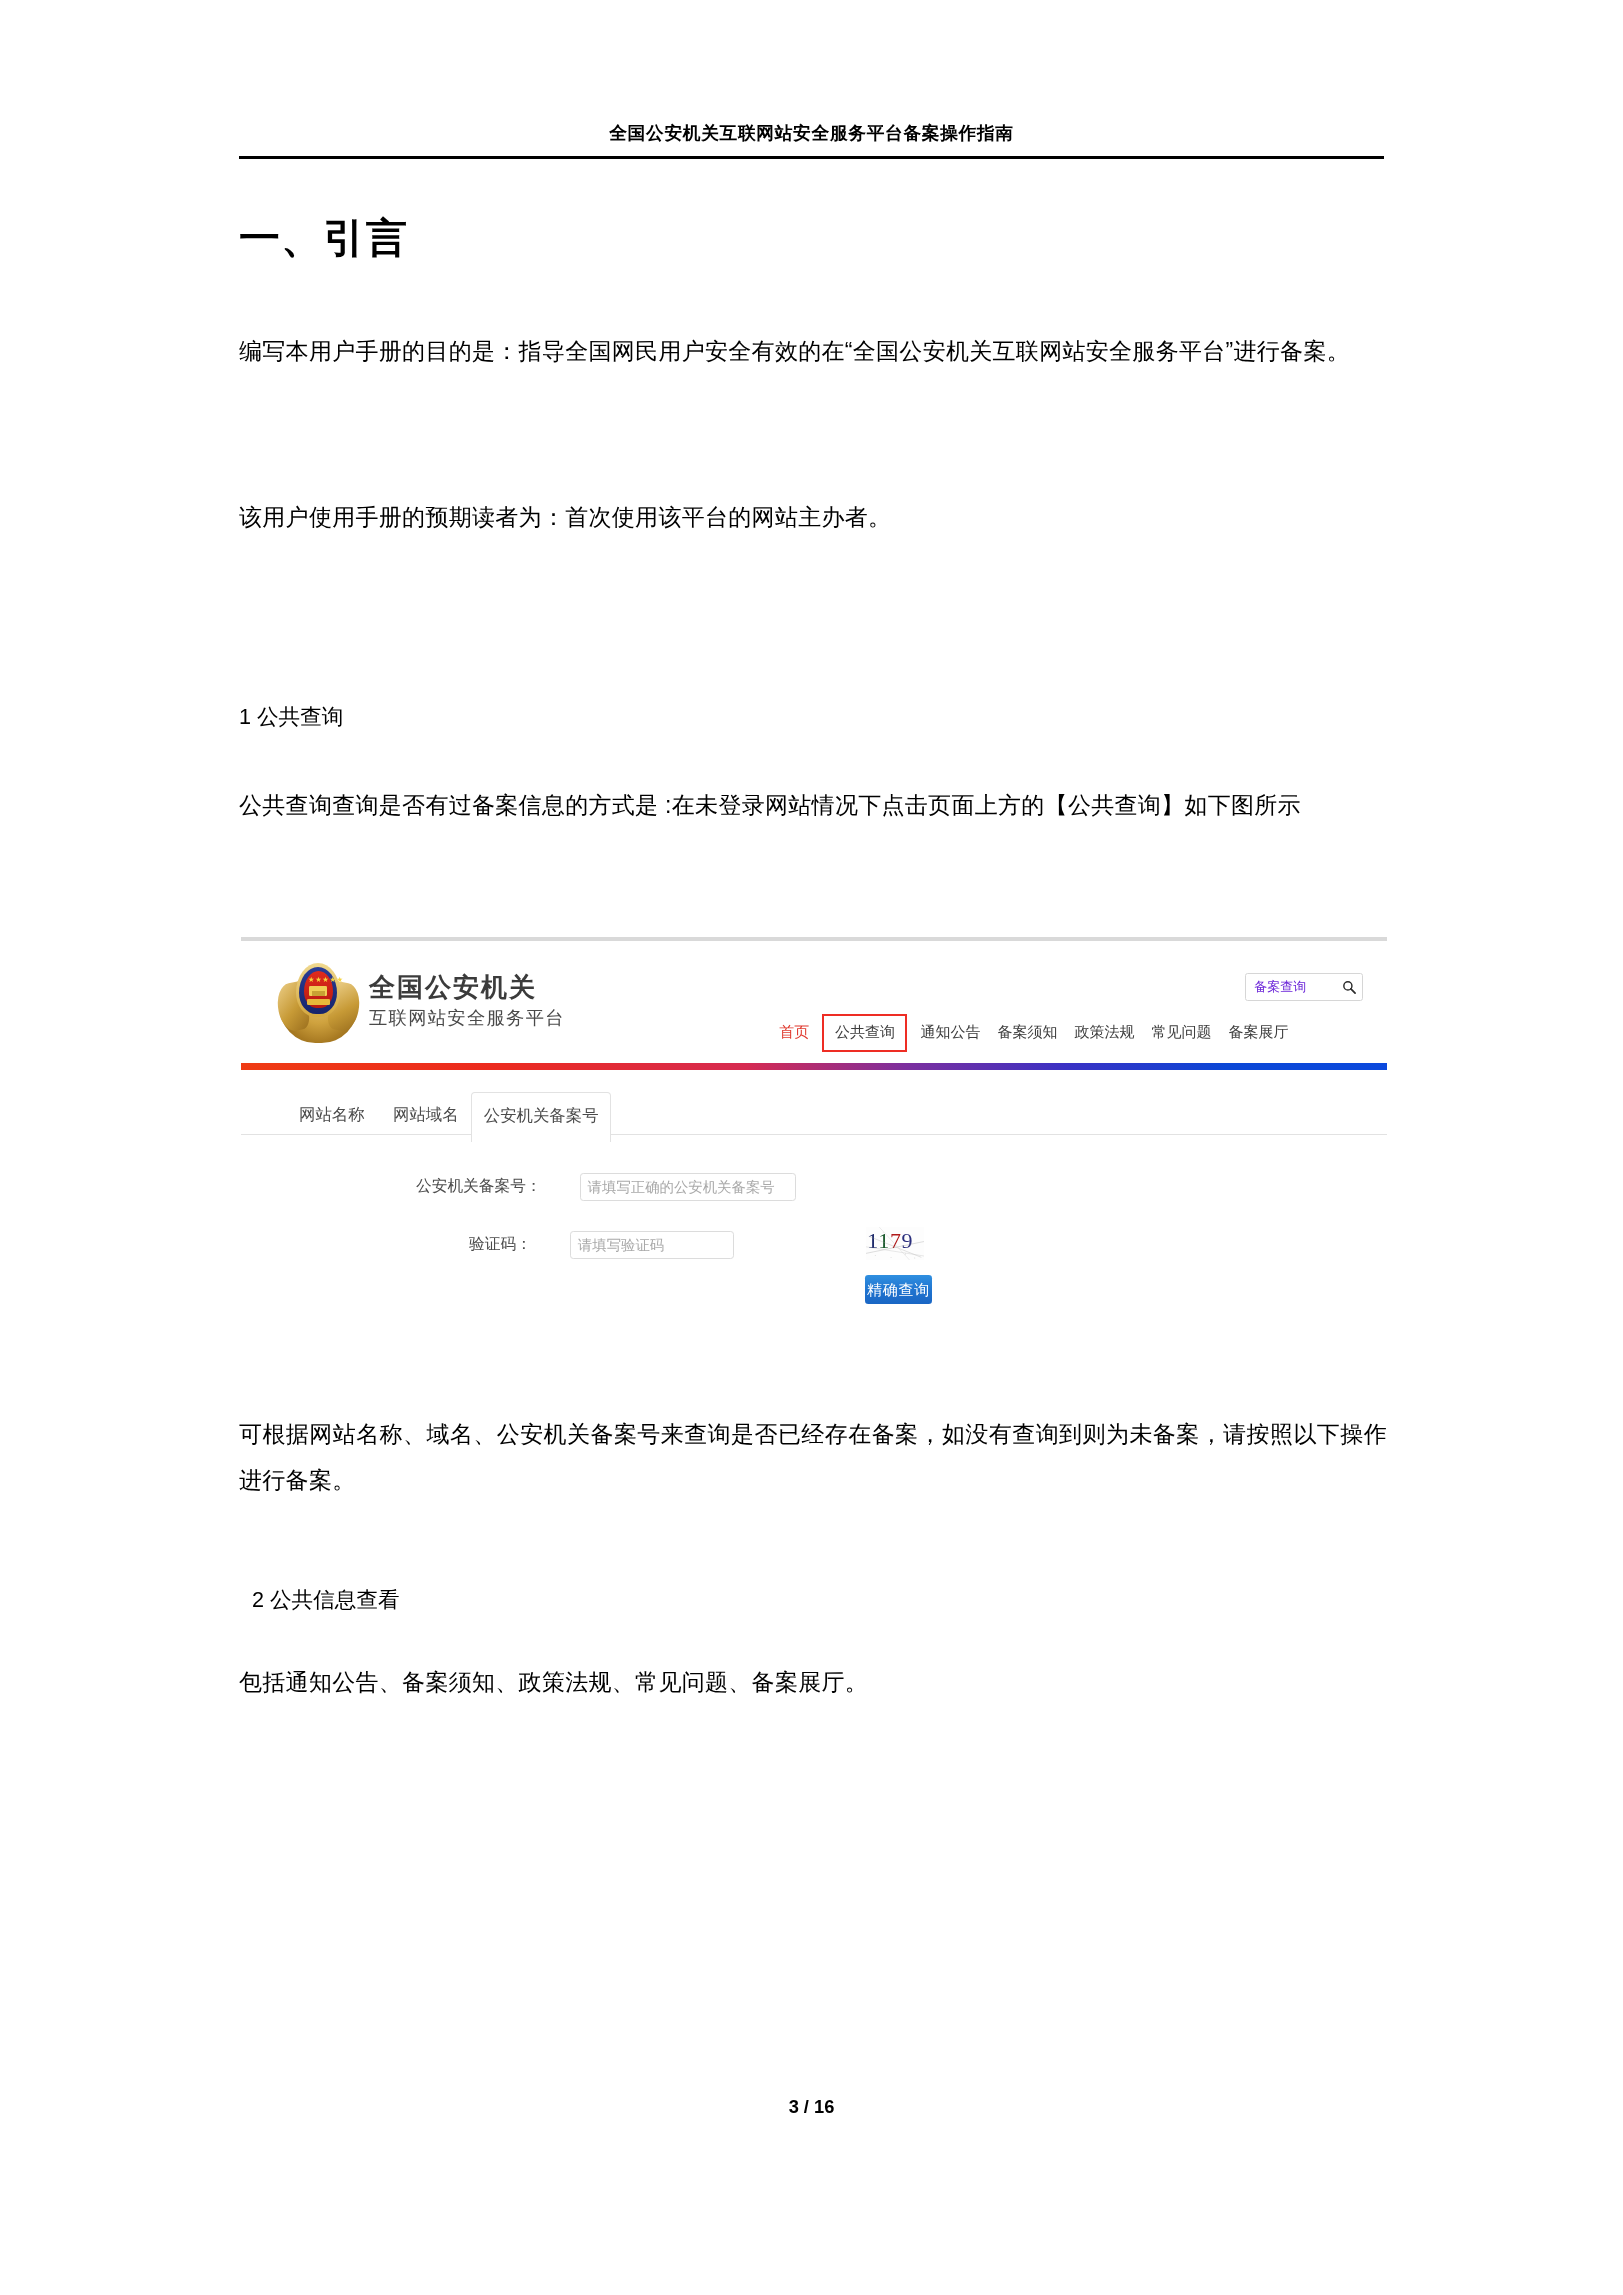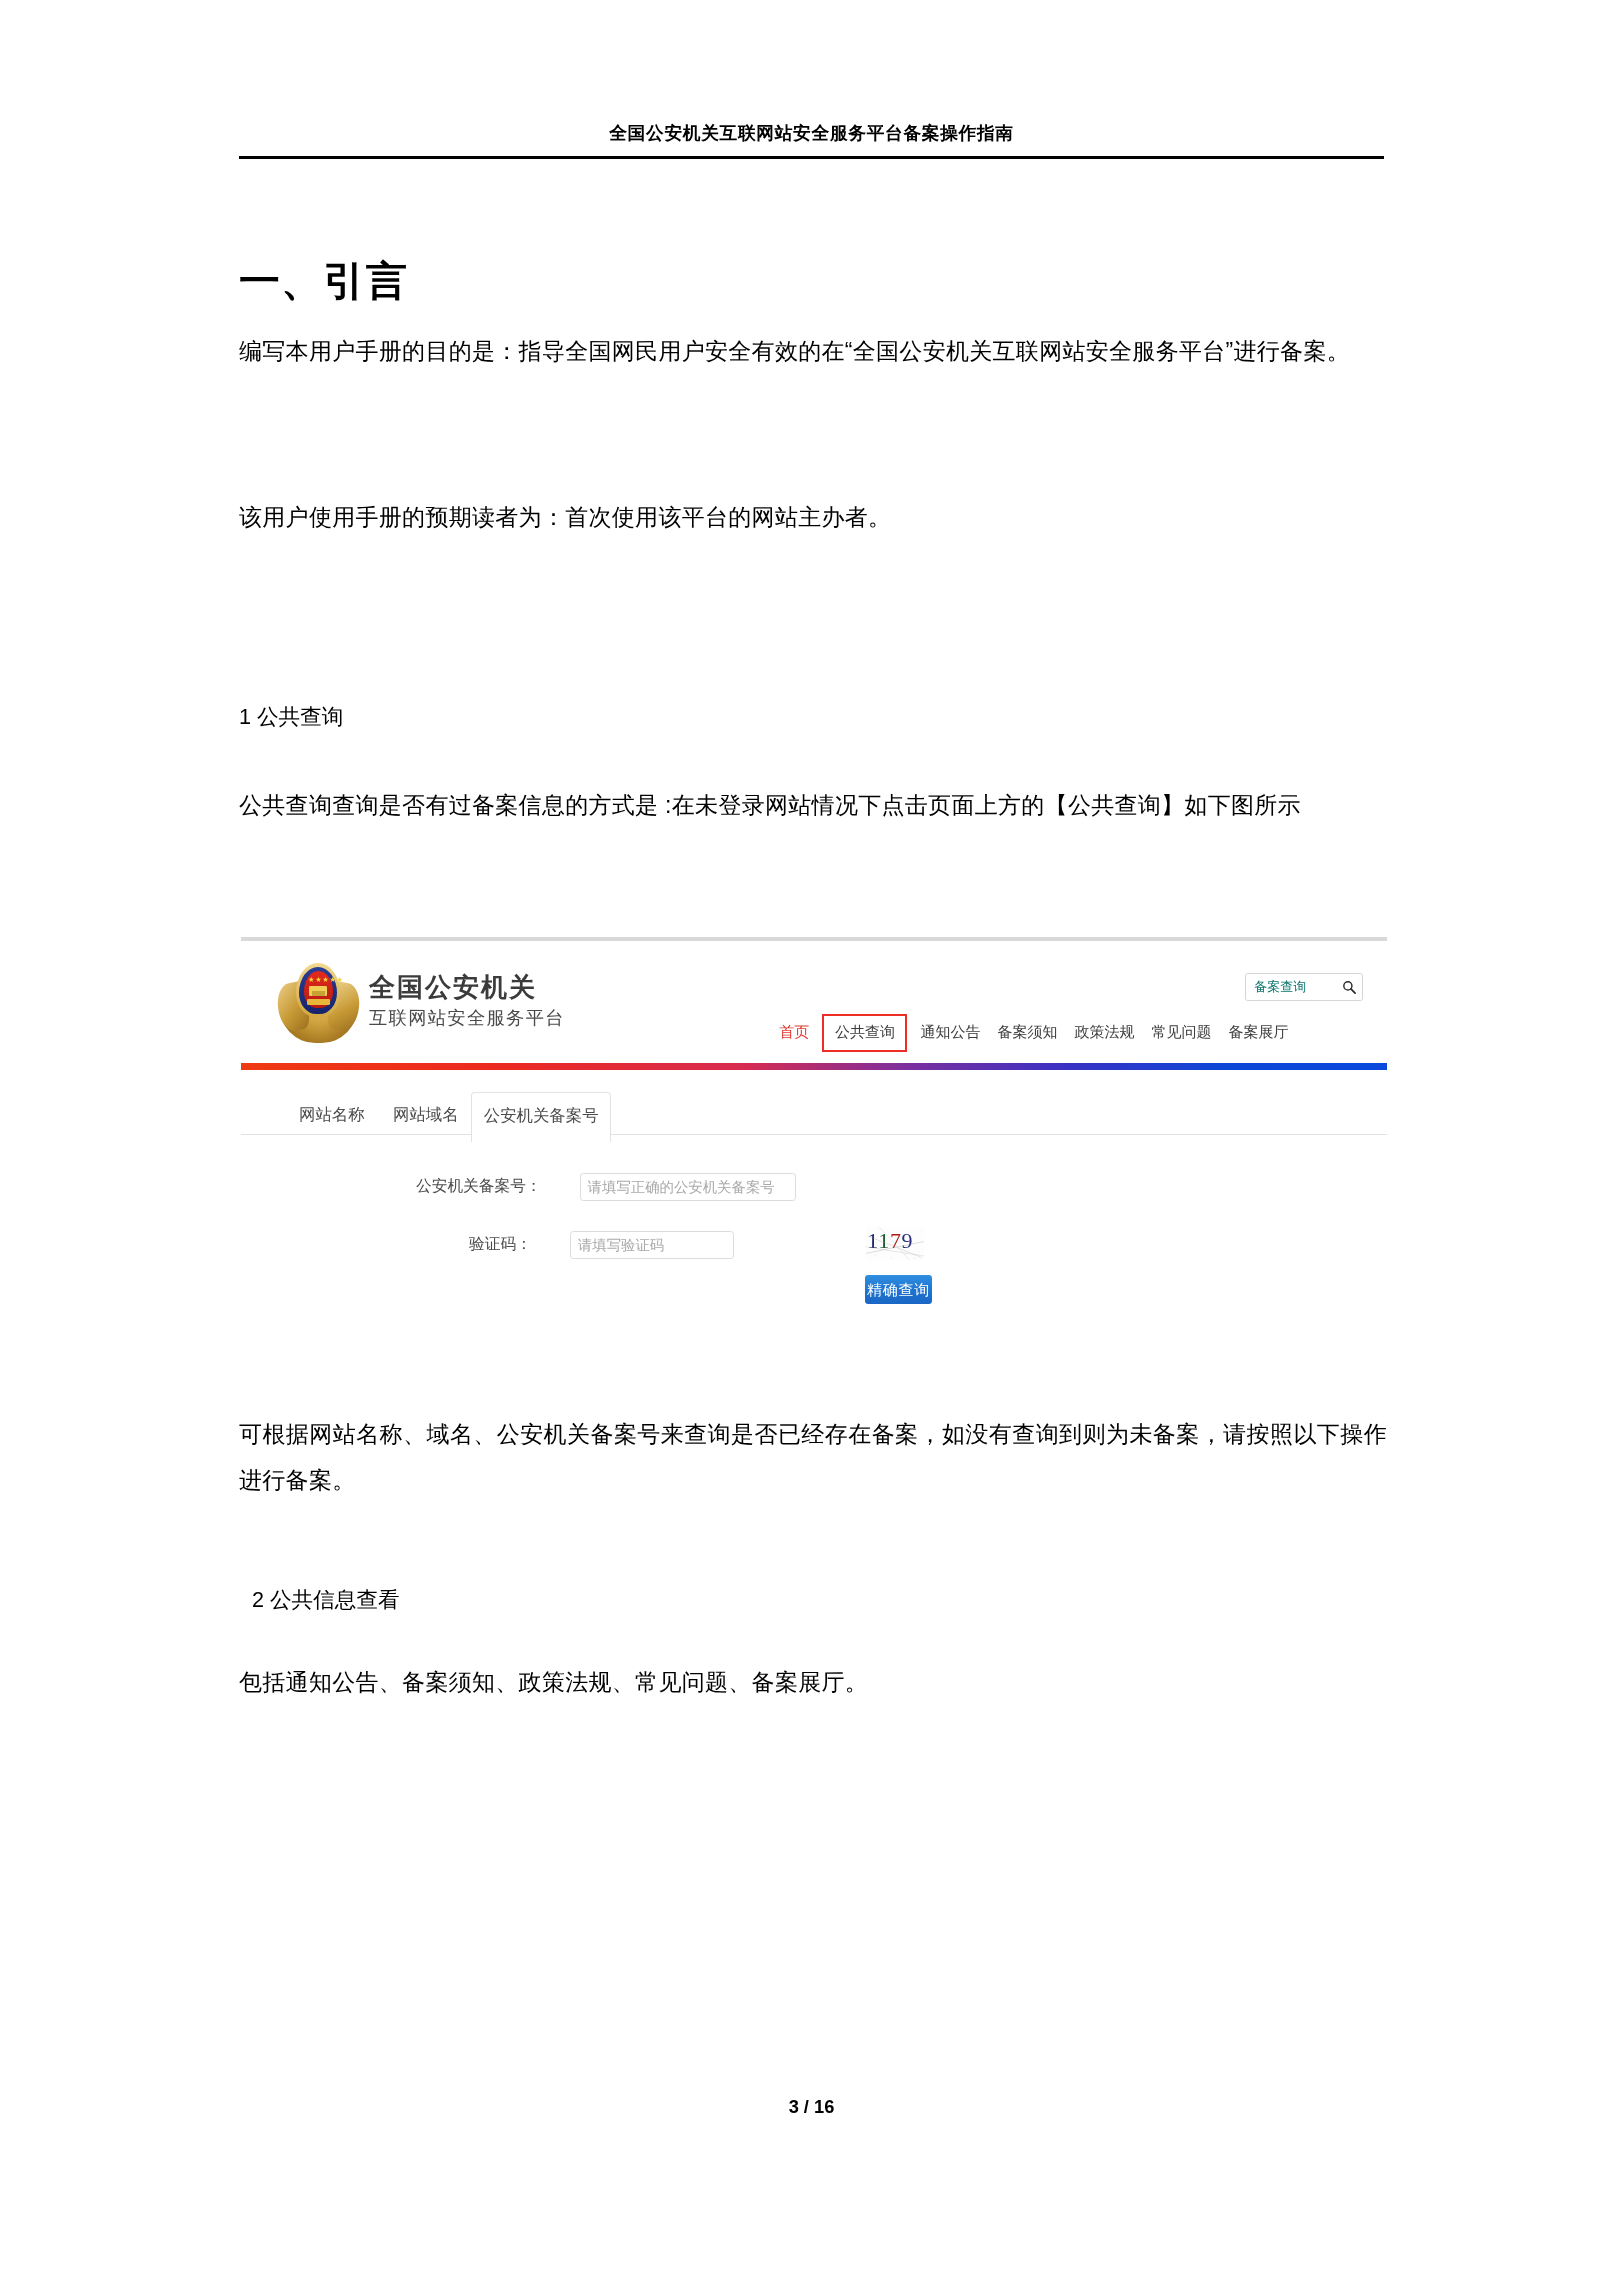--- a/index.html
+++ b/index.html
@@ -48,21 +48,21 @@
   
   .h1 {
     position: absolute;
     left: 239px;
     font-size: 41px;
     font-weight: 700;
     letter-spacing: 1.3px;
     line-height: 1;
     white-space: nowrap;
   }
-  #h1-intro { top: 211px; margin-top: 43px; }
+  #h1-intro { top: 211px; }
   #h1-public { top: 589px; }
 
   .h3 {
     position: absolute;
     left: 239px;
     font-size: 21.6px;
     font-weight: 400;
     line-height: 1;
     white-space: nowrap;
   }
@@ -220,21 +220,21 @@
     border: 1px solid #d6d6d6;
     border-radius: 2.6px;
     background: #fff;
   }
   .searchbox .sinput {
     position: absolute;
     left: 7.9px; top: 0;
     height: 26px;
     line-height: 26px;
     font-size: 13px;
-    color: #0f766e;
+    color: #6d28d9;
     white-space: nowrap;
   }
   .searchbox .sicon {
     position: absolute;
     right: 6.5px; top: 5.9px;
     width: 14.4px; height: 14.4px;
   }
   .searchbox .sicon svg { display: block; }
 
   

